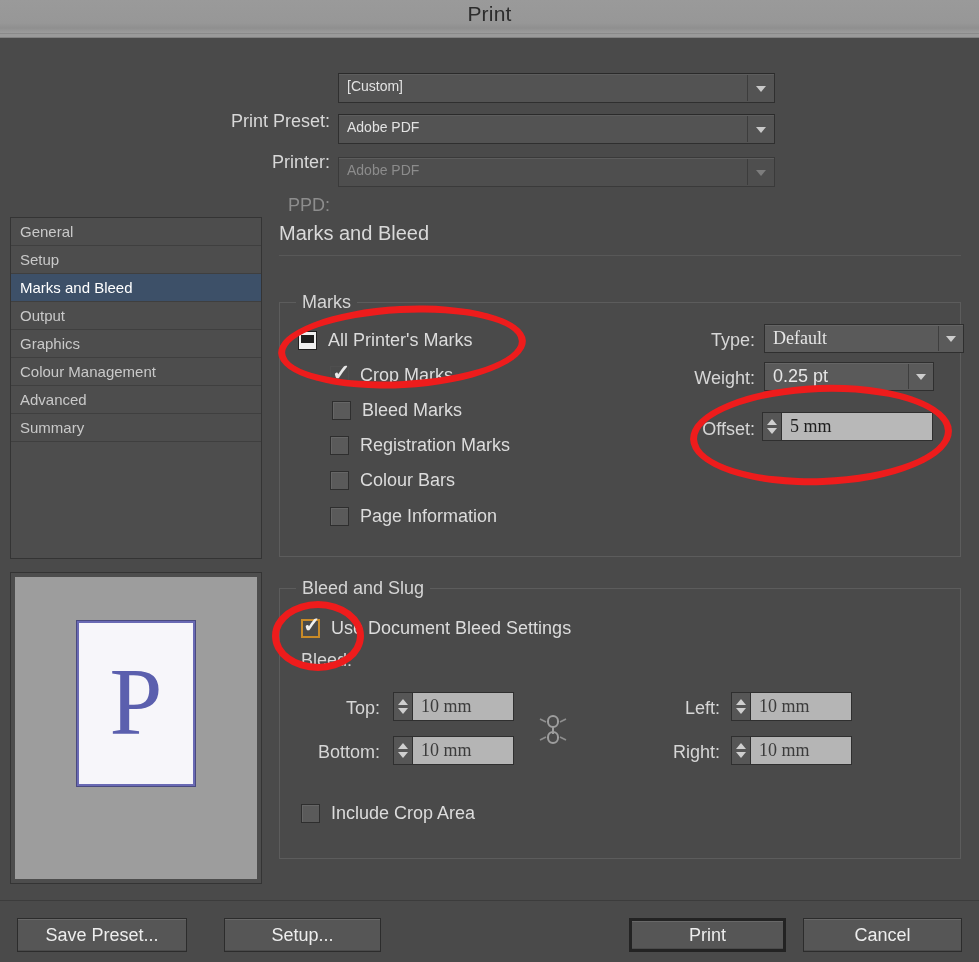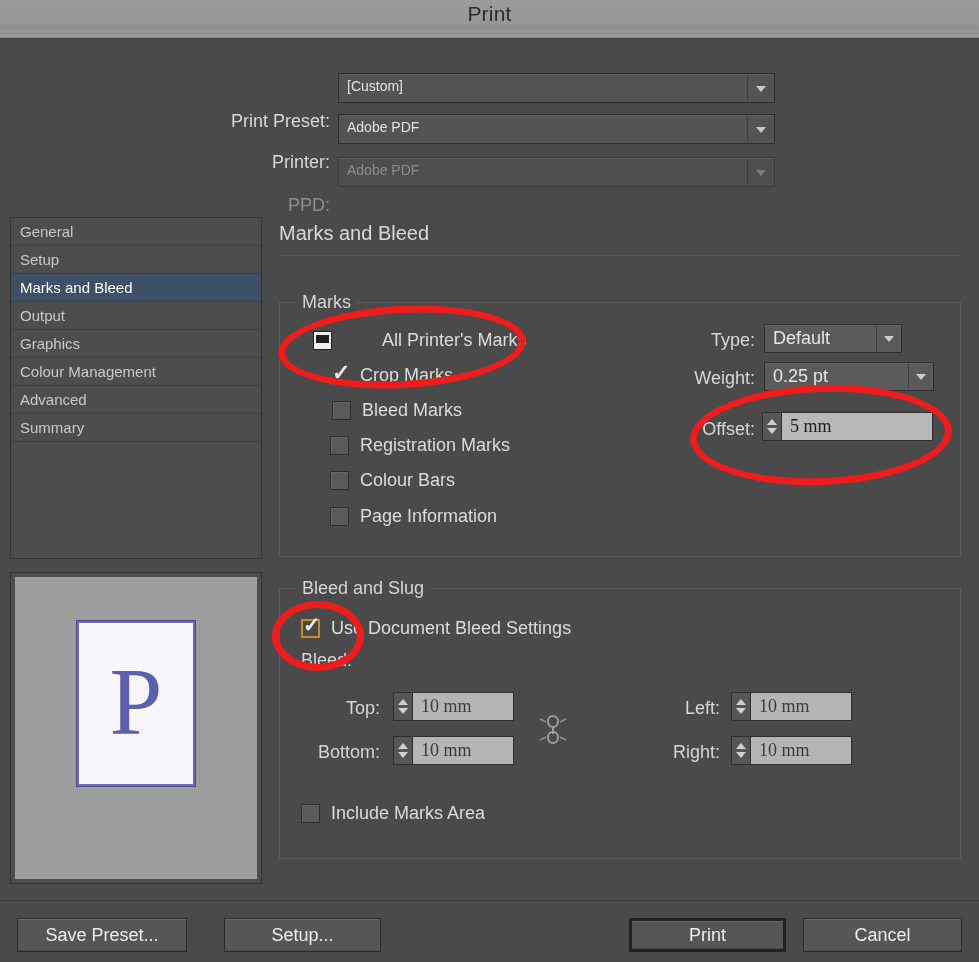--- a/index.html
+++ b/index.html
@@ -428,21 +428,21 @@
     </div>
   </div>
 
   <div class="pane-title">Marks and Bleed</div>
   <div class="pane-rule"></div>
 
   <fieldset class="group grp-marks">
     <legend>Marks</legend>
   </fieldset>
 
-  <div class="cbrow" style="left:313px; top:327px;gap:39px;">
+  <div class="cbrow" style="left:298px; top:327px;">
     <span class="cbox mixed"></span>
     <span class="cbl">All Printer's Marks</span>
   </div>
 
   <div class="cbrow" style="left:330px; top:362px;">
     <span class="cbox checked-plain"></span>
     <span class="cbl">Crop Marks</span>
   </div>
 
   <div class="cbrow" style="left:332px; top:397px;">
@@ -461,21 +461,21 @@
   </div>
 
   <div class="cbrow" style="left:330px; top:503px;">
     <span class="cbox"></span>
     <span class="cbl">Page Information</span>
   </div>
 
   <div class="fieldrow" style="left:600px; top:325px; width:155px;">
     <span class="flbl">Type:</span>
   </div>
-  <div class="combo2" style="left:764px; top:324px; width:138px;">
+  <div class="combo2" style="left:764px; top:324px; width:200px;font-family:Liberation Serif, serif;">
     <span class="val">Default</span>
     <span class="arrowbox"></span>
   </div>
 
   <div class="fieldrow" style="left:600px; top:363px; width:155px;">
     <span class="flbl">Weight:</span>
   </div>
   <div class="combo2" style="left:764px; top:362px; width:170px;">
     <span class="val">0.25 pt</span>
     <span class="arrowbox"></span>
@@ -562,21 +562,21 @@
       <span class="up"></span>
       <span class="dn"></span>
     </span>
     <span class="numfield readonly" style="width:102px;">
       <span class="nv">10 mm</span>
     </span>
   </div>
 
   <div class="cbrow" style="left:301px; top:800px;">
     <span class="cbox"></span>
-    <span class="cbl">Include Marks Area</span>
+    <span class="cbl">Include Crop Area</span>
   </div>
 
   <div class="btmrule"></div>
 
   <div class="btn" style="left:17px; top:918px; width:170px;">Save Preset...</div>
   <div class="btn" style="left:224px; top:918px; width:157px;">Setup...</div>
   <div class="btn default" style="left:629px; top:918px; width:157px;">Print</div>
   <div class="btn" style="left:803px; top:918px; width:159px;">Cancel</div>
 
   <div class="annot an1"></div>

